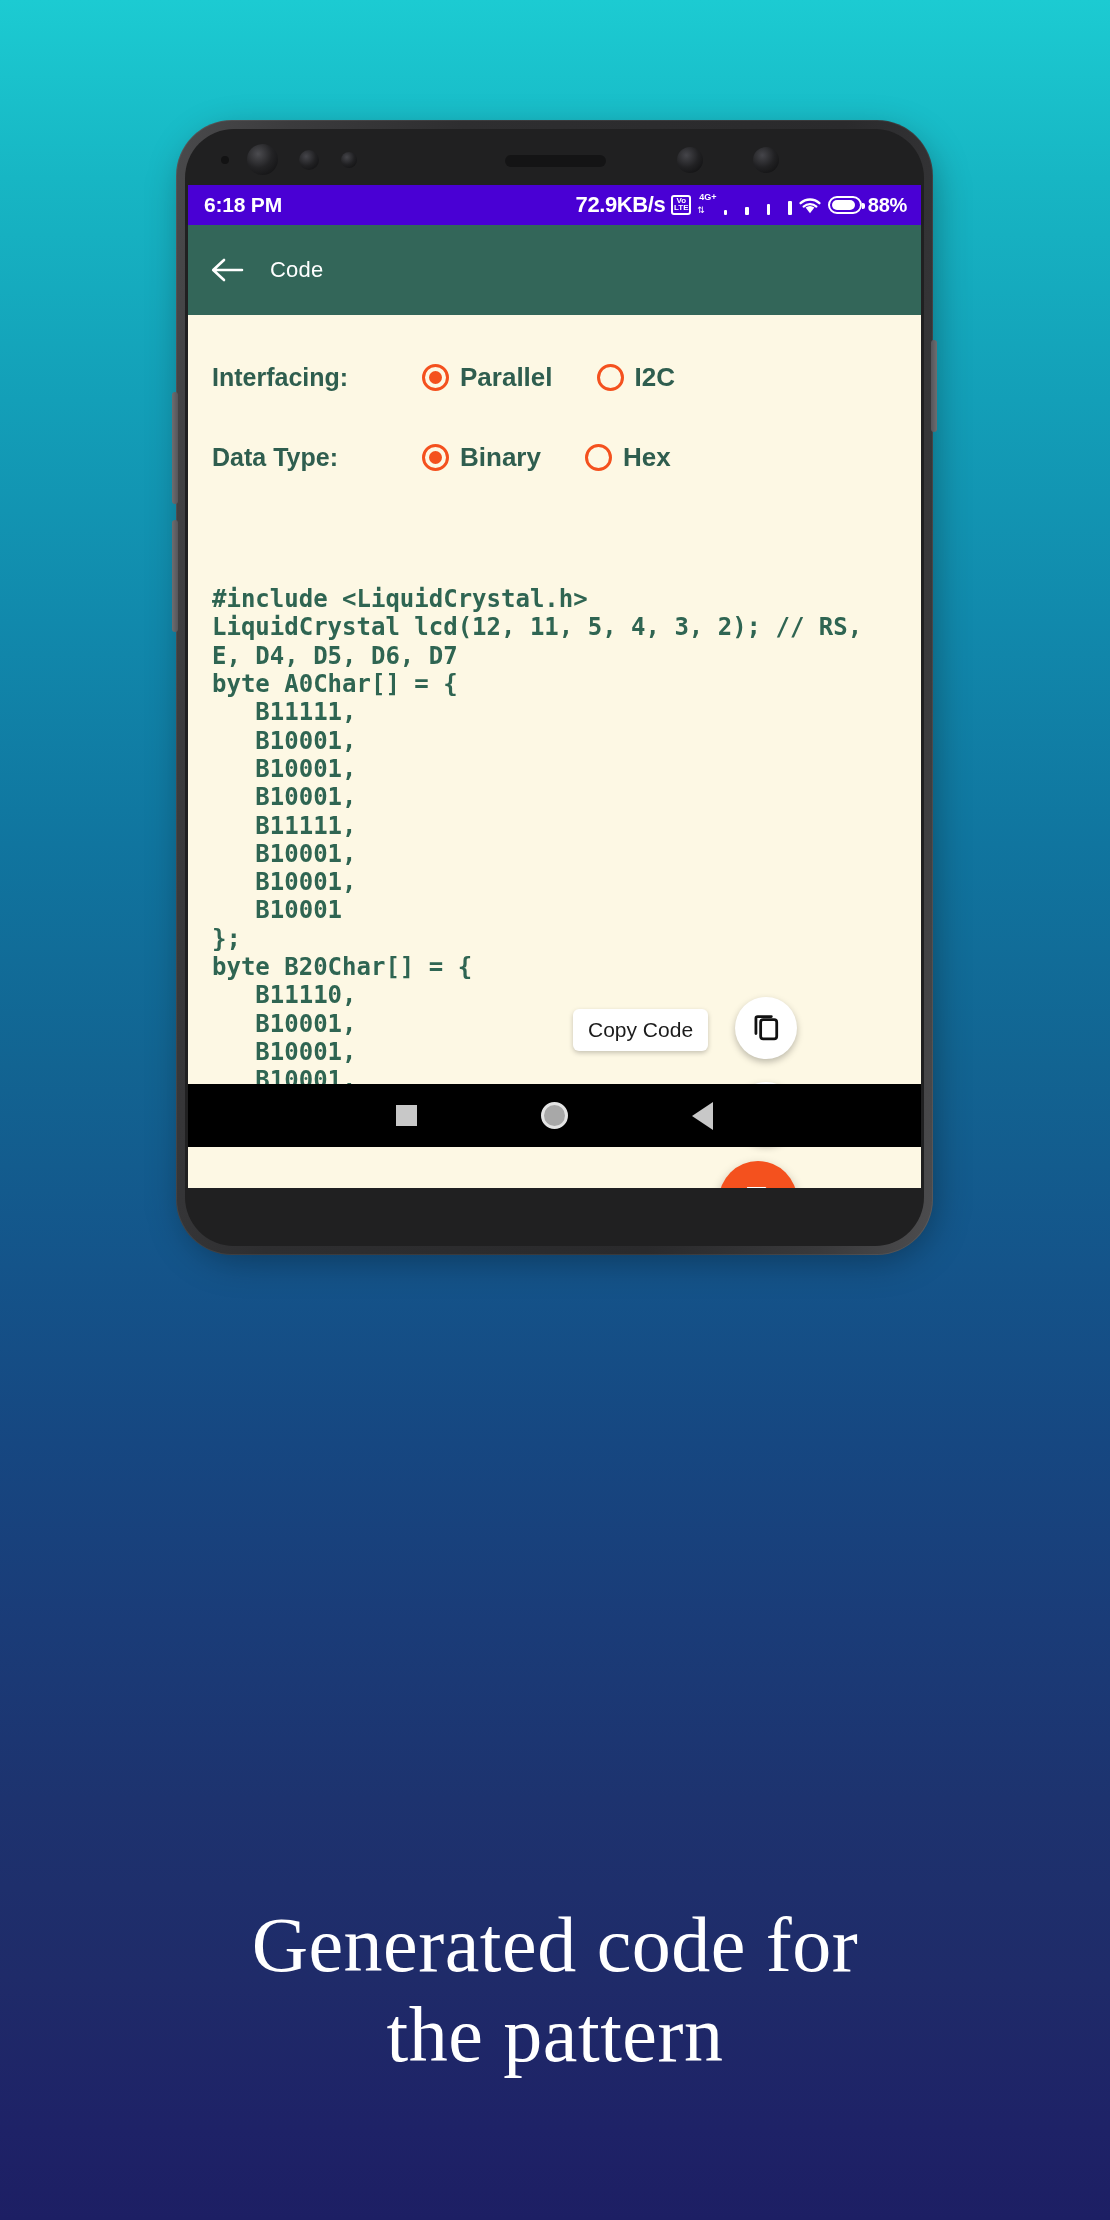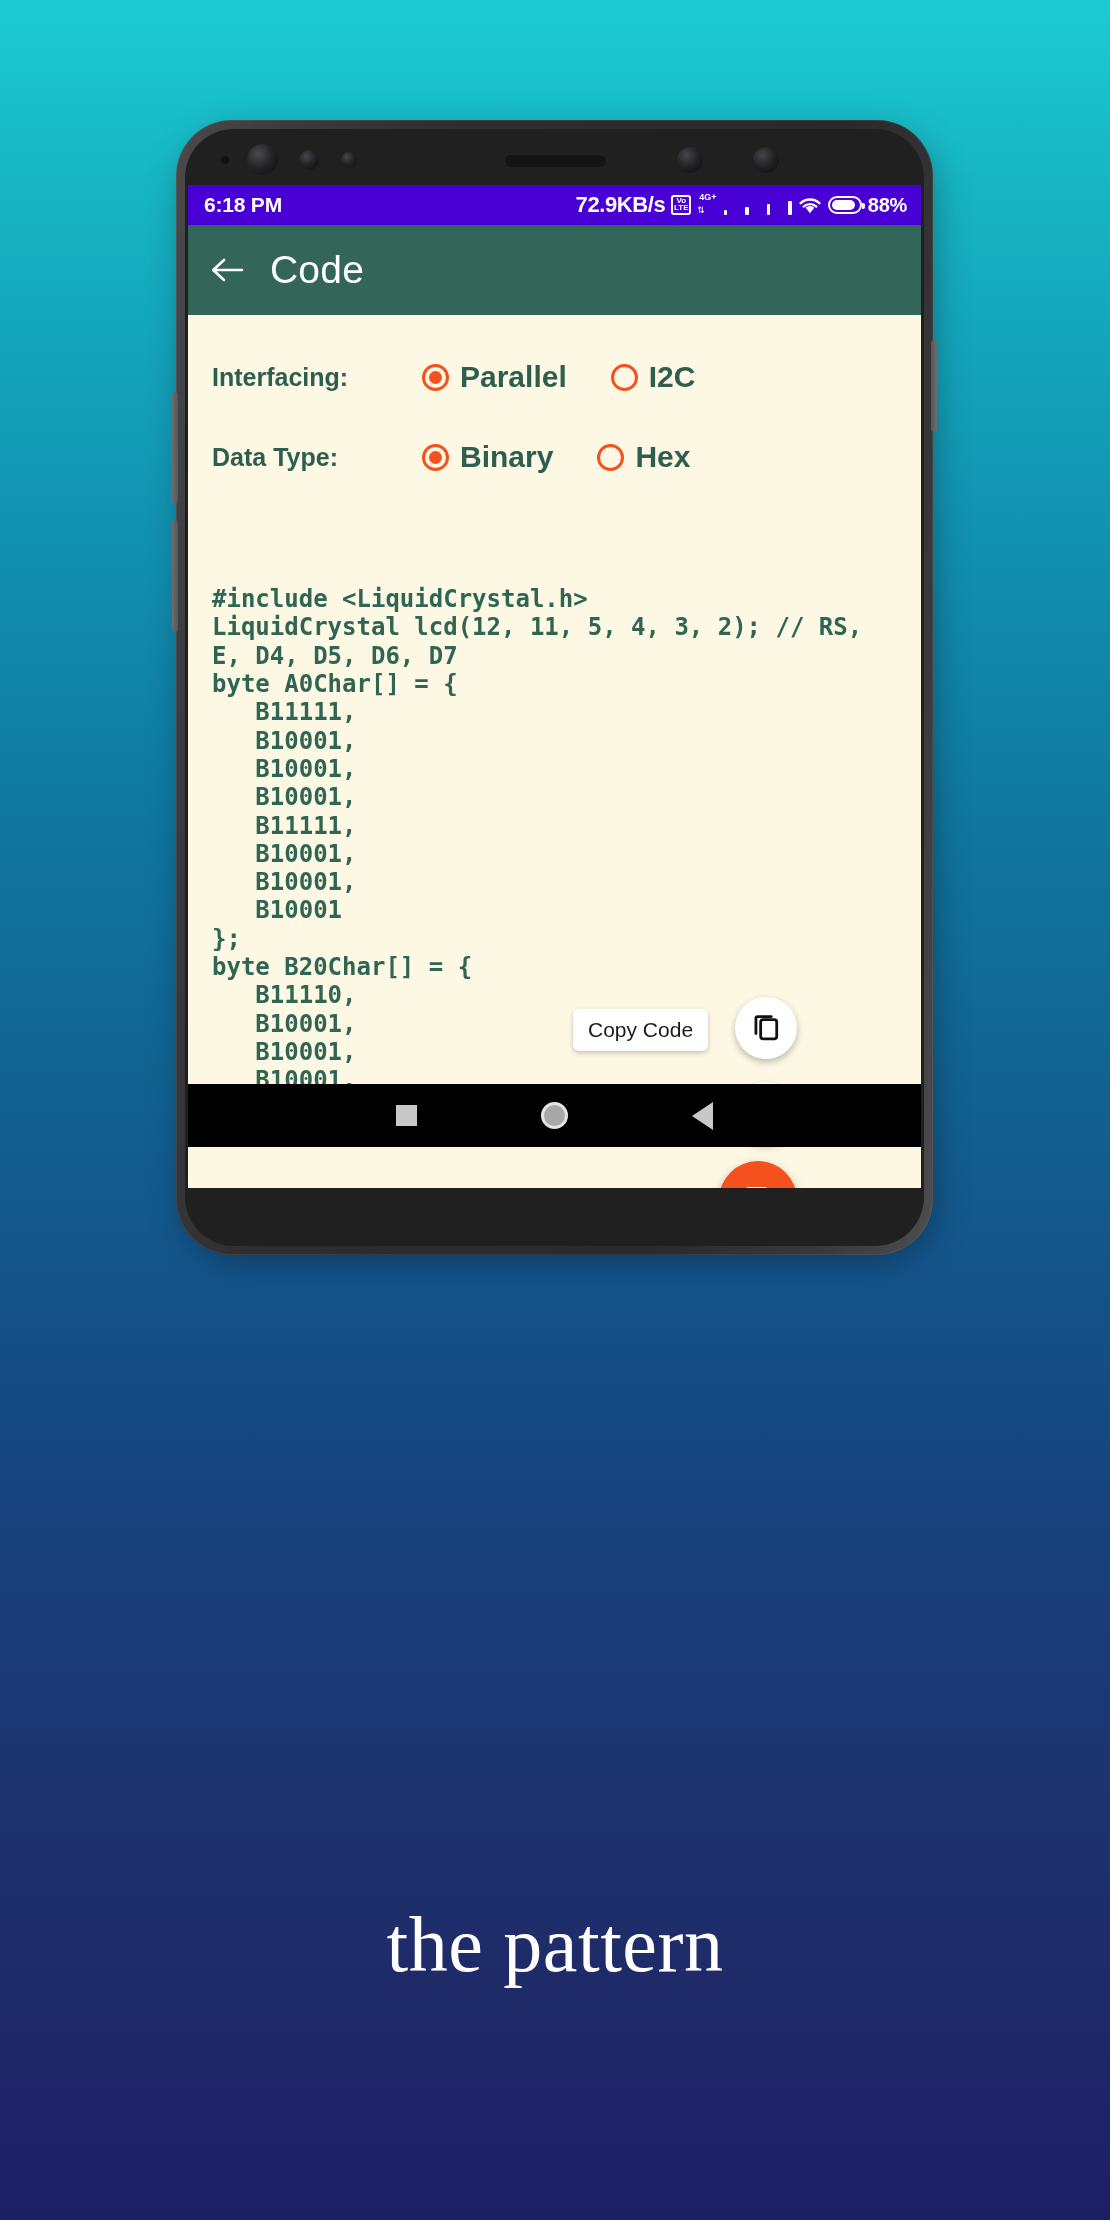--- a/index.html
+++ b/index.html
@@ -213,21 +213,21 @@
     height: 90px;
     background: #336659;
     display: flex;
     align-items: center;
     padding: 0 22px;
     gap: 26px;
   }
   .back-arrow { width: 34px; height: 28px; flex: none; }
   .app-title {
     color: #ffffff;
-    font-size: 39px;
+    font-size: 22px;
     font-weight: 500;
     letter-spacing: 0.2px;
   }
 
   
   .app-body {
     position: relative;
     background: #fdf8e4;
     height: 810px;
     padding: 0;
@@ -262,21 +262,21 @@
     justify-content: center;
     flex: none;
   }
   .radio .inner {
     width: 13px; height: 13px;
     border-radius: 50%;
     background: #f4511e;
   }
   .radio-text {
     color: #2f5e4f;
-    font-size: 30px;
+    font-size: 26px;
     font-weight: bold;
   }
 
   
   .code-area {
     position: absolute;
     left: 0;
     top: 248px;
     right: 0;
     bottom: 0;
@@ -535,14 +535,15 @@
           <span class="nav-home"></span>
           <span class="nav-back"></span>
         </div>
 
       </div>
     </div>
   </div>
 </div>
 
 <div class="caption">
+  <div>Generated code for</div>
   <div>the pattern</div>
 </div>
 
 </body></html>

